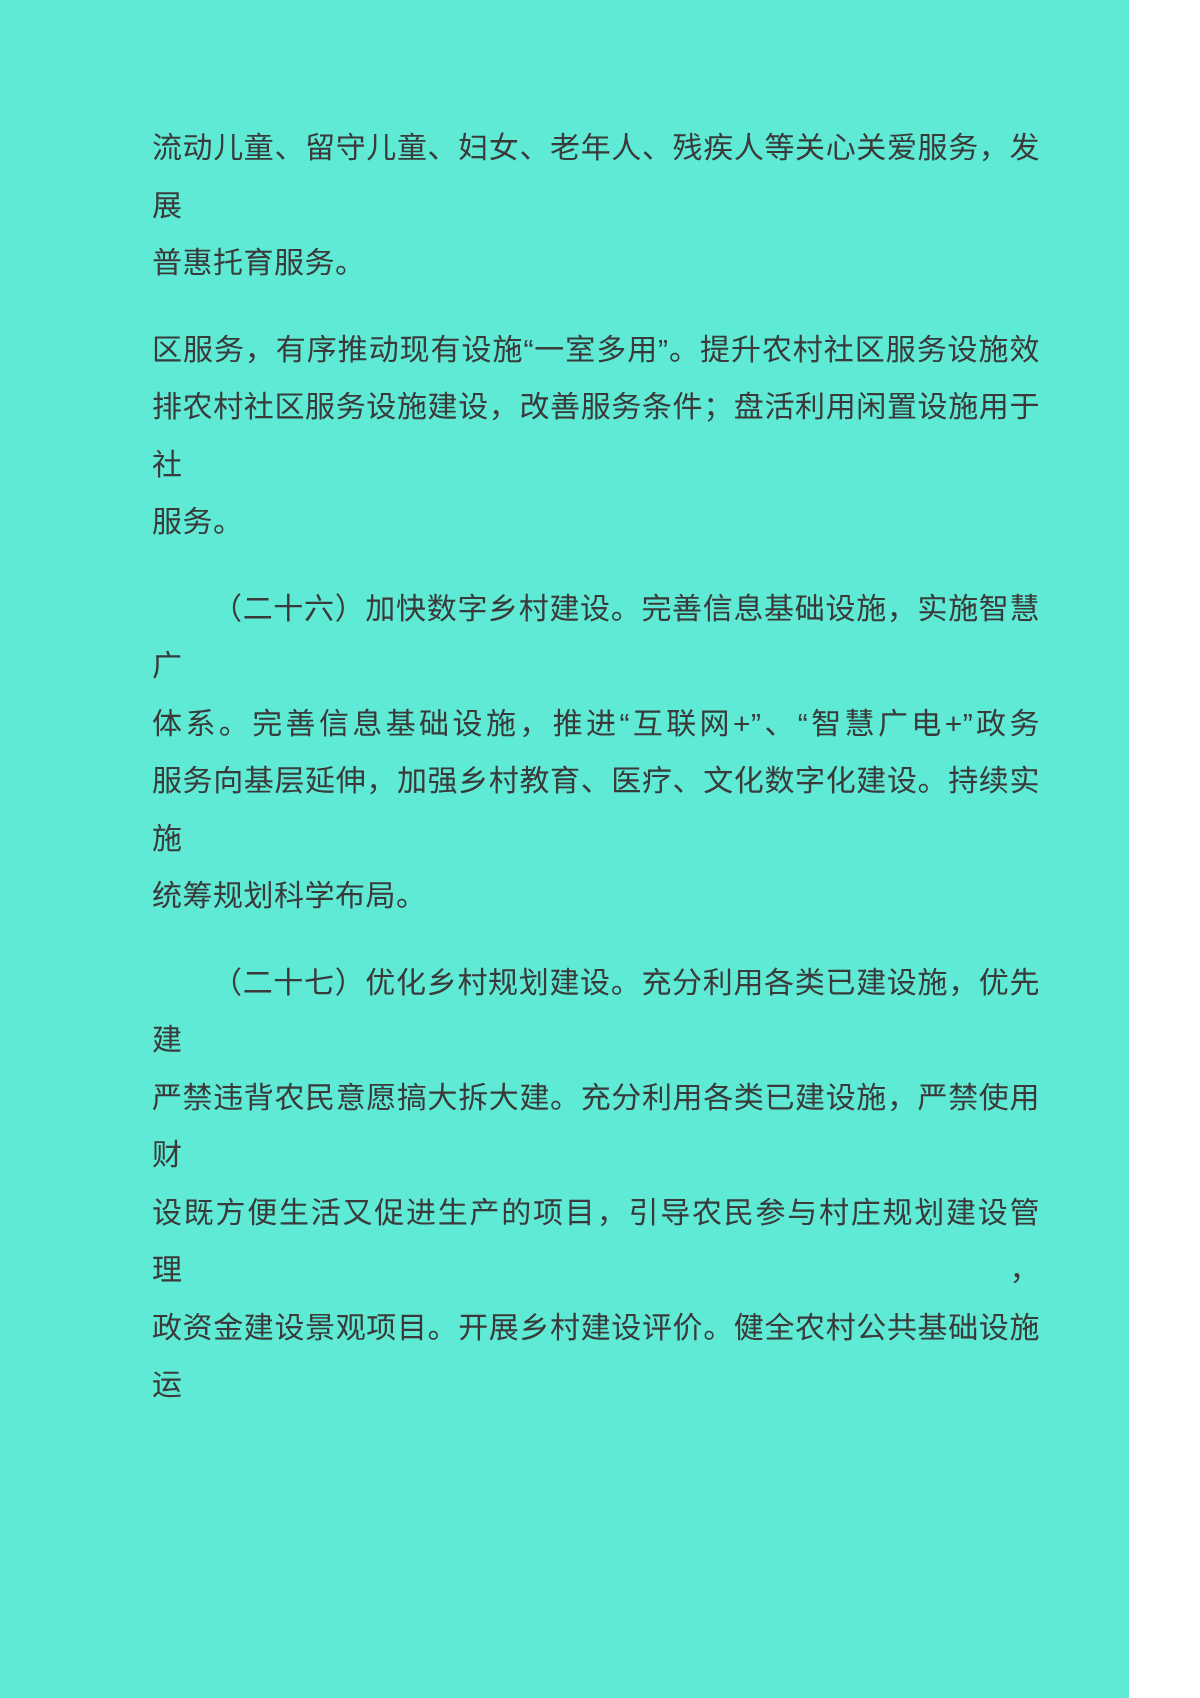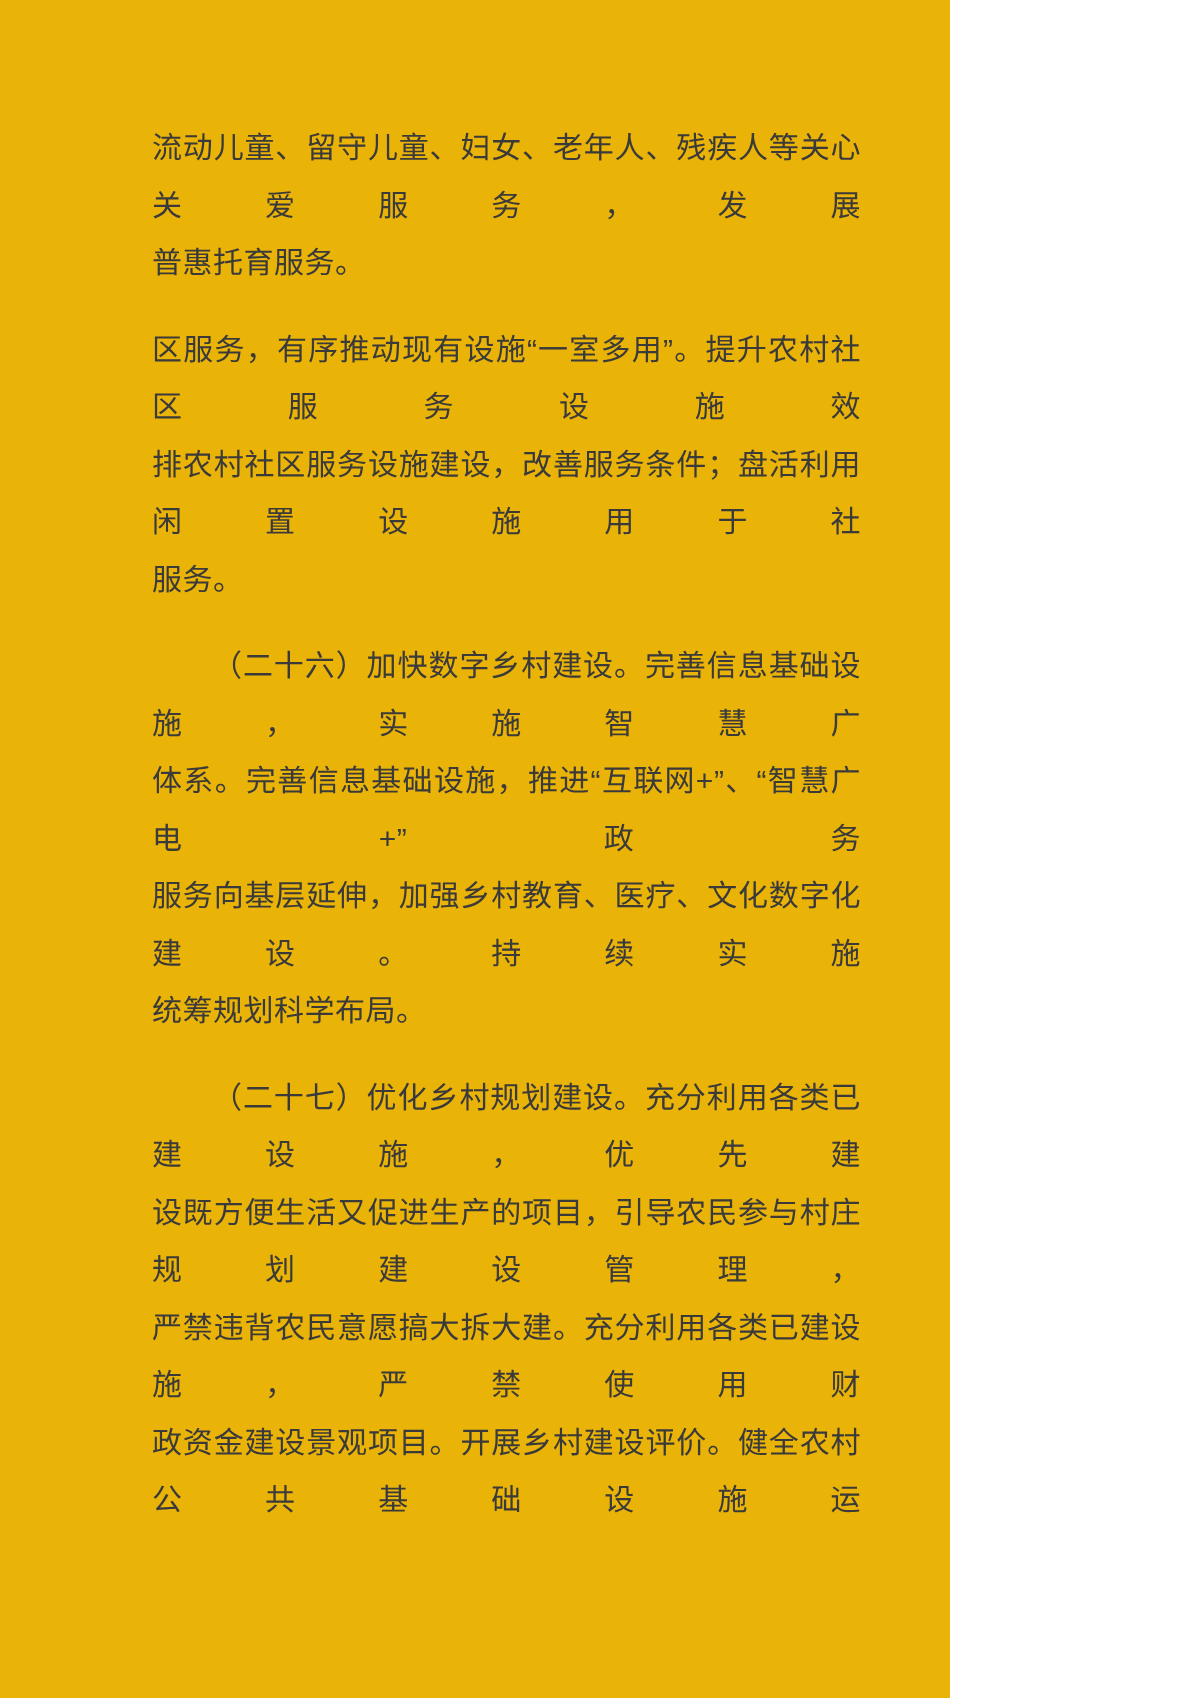--- a/index.html
+++ b/index.html
@@ -3,23 +3,23 @@
 <meta charset="utf-8">
 <style>
   html, body {
     margin: 0;
     padding: 0;
     background: #ffffff;
   }
   .doc-page {
     position: relative;
     box-sizing: border-box;
-    width: 950px;
+    width: 1129px;
     height: 1698px;
-    background: #eab308;
+    background: #5eead4;
     padding: 119px 89px 0 152px;
     font-family: "Liberation Sans", "DejaVu Sans", sans-serif;
     color: #3a3a3a;
     font-size: 30px;
     overflow: hidden;
   }
   .para { margin: 0; }
   .para + .para { margin-top: 29px; }
   .line {
     line-height: 57.5px;
@@ -45,17 +45,17 @@
       <div class="line">服务。</div>
     </div>
     <div class="para">
       <div class="line just indent">（二十六）加快数字乡村建设。完善信息基础设施，实施智慧广</div>
       <div class="line just">体系。完善信息基础设施，推进“互联网+”、“智慧广电+”政务</div>
       <div class="line just">服务向基层延伸，加强乡村教育、医疗、文化数字化建设。持续实施</div>
       <div class="line">统筹规划科学布局。</div>
     </div>
     <div class="para">
       <div class="line just indent">（二十七）优化乡村规划建设。充分利用各类已建设施，优先建</div>
+      <div class="line just">严禁违背农民意愿搞大拆大建。充分利用各类已建设施，严禁使用财</div>
       <div class="line just">设既方便生活又促进生产的项目，引导农民参与村庄规划建设管理，</div>
-      <div class="line just">严禁违背农民意愿搞大拆大建。充分利用各类已建设施，严禁使用财</div>
       <div class="line just">政资金建设景观项目。开展乡村建设评价。健全农村公共基础设施运</div>
     </div>
   </div>
 
 </body></html>

